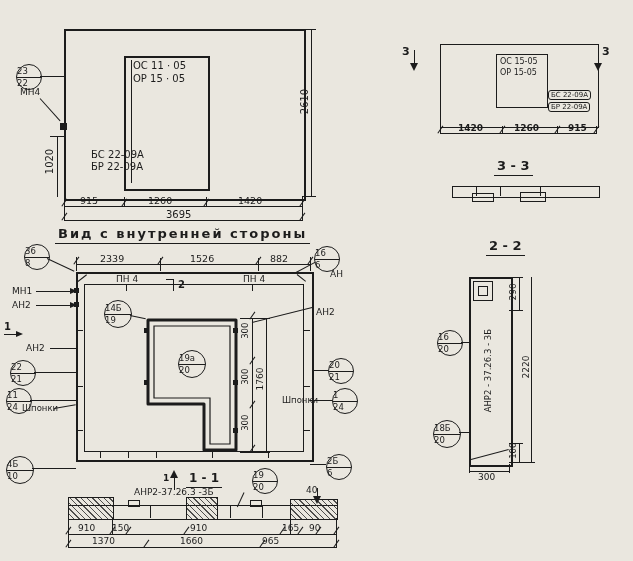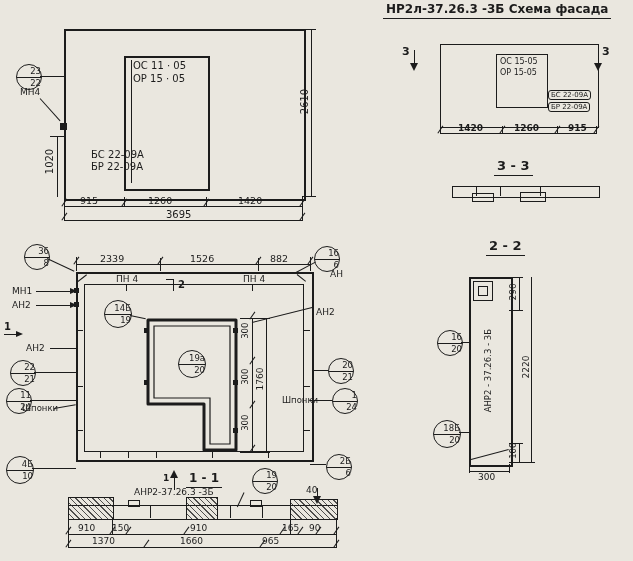--- a/index.html
+++ b/index.html
@@ -12,21 +12,21 @@
   .title{border-bottom:1.6px solid var(--ink);padding:0 3px 2px 3px;}
   .vt{text-align:center;transform:rotate(-90deg);}
   .box{position:absolute;border:2px solid var(--ink);}
   .box2{position:absolute;border:1.3px solid var(--ink);}
   .hl{position:absolute;background:var(--ink);height:1.2px;}
   .vl{position:absolute;background:var(--ink);width:1.2px;}
   .lead{position:absolute;background:var(--ink);height:1.1px;transform-origin:left center;}
   .tick{position:absolute;width:9px;height:1.3px;background:var(--ink);transform:rotate(-55deg);}
   .sq{position:absolute;background:var(--ink);}
   .callout{position:absolute;width:24px;height:24px;border:1.5px solid var(--ink);border-radius:50%;
-           display:flex;flex-direction:column;justify-content:center;text-align:right;
+           display:flex;flex-direction:column;justify-content:center;text-align:left;
            font-size:8.5px;line-height:1;}
   .callout .ct{border-bottom:1.1px solid var(--ink);padding-bottom:1.5px;}
   .callout .cb{padding-top:1.5px;}
   .w26{width:26px;height:26px;}
   .tag{position:absolute;font-size:7px;border:1px solid var(--ink);border-radius:3px;padding:0 2px;white-space:nowrap;}
   .arr-d{position:absolute;width:0;height:0;border-left:4px solid transparent;border-right:4px solid transparent;border-top:8px solid var(--ink);}
   .arr-u{position:absolute;width:0;height:0;border-left:4px solid transparent;border-right:4px solid transparent;border-bottom:8px solid var(--ink);}
   .arr-r{position:absolute;width:0;height:0;border-top:3px solid transparent;border-bottom:3px solid transparent;border-left:7px solid var(--ink);}
   .hatch{position:absolute;border:1.4px solid var(--ink);
          background:repeating-linear-gradient(45deg,transparent 0 3px,rgba(40,40,40,.8) 3px 4px);}
@@ -74,21 +74,20 @@
 
   <div class="callout" style="left:16px;top:64px">
     <div class="ct">23</div>
     <div class="cb">22</div>
   </div>
   <div class="hl" style="left:40px;top:76px;width:24px"></div>
   <div class="t" style="left:20px;top:88px;font-size:9px">МН4</div>
   <div class="lead" style="left:40px;top:98px;width:30px;transform:rotate(48deg)"></div>
   <div class="sq" style="left:60px;top:123px;width:7px;height:7px"></div>
 
-  <div class="t b title" style="left:383px;top:3px;font-size:12px">НР2л-37.26.3  -3Б  Схема фасада</div>
 
   <div class="t b" style="left:402px;top:46px;font-size:11px">3</div>
   <div class="vl" style="left:414px;top:50px;height:14px"></div>
   <div class="arr-d" style="left:410px;top:63px"></div>
   <div class="t b" style="left:602px;top:46px;font-size:11px">3</div>
   <div class="vl" style="left:598px;top:50px;height:14px"></div>
   <div class="arr-d" style="left:594px;top:63px"></div>
 
   <div class="box" style="left:440px;top:44px;width:157px;height:82px;border-width:1.8px"></div>
   <div class="box" style="left:496px;top:54px;width:50px;height:52px;border-width:1.8px"></div>
@@ -146,20 +145,21 @@
     <div class="ct">16</div>
     <div class="cb">20</div>
   </div>
   <div class="hl" style="left:461px;top:342px;width:8px"></div>
   <div class="callout w26" style="left:433px;top:420px">
     <div class="ct">18Б</div>
     <div class="cb">20</div>
   </div>
   <div class="hl" style="left:459px;top:432px;width:10px"></div>
 
+  <div class="t b title" style="left:55px;top:227px;font-size:13px;letter-spacing:2px">Вид с внутренней стороны</div>
 
   <div class="vl" style="left:76px;top:257px;height:14px"></div>
   <div class="vl" style="left:160px;top:258px;height:13px"></div>
   <div class="vl" style="left:258px;top:258px;height:13px"></div>
   <div class="vl" style="left:310px;top:257px;height:14px"></div>
   <div class="hl" style="left:76px;top:264px;width:234px"></div>
   <div class="tick" style="left:72px;top:260px"></div>
   <div class="tick" style="left:156px;top:260px"></div>
   <div class="tick" style="left:254px;top:260px"></div>
   <div class="tick" style="left:306px;top:260px"></div>

